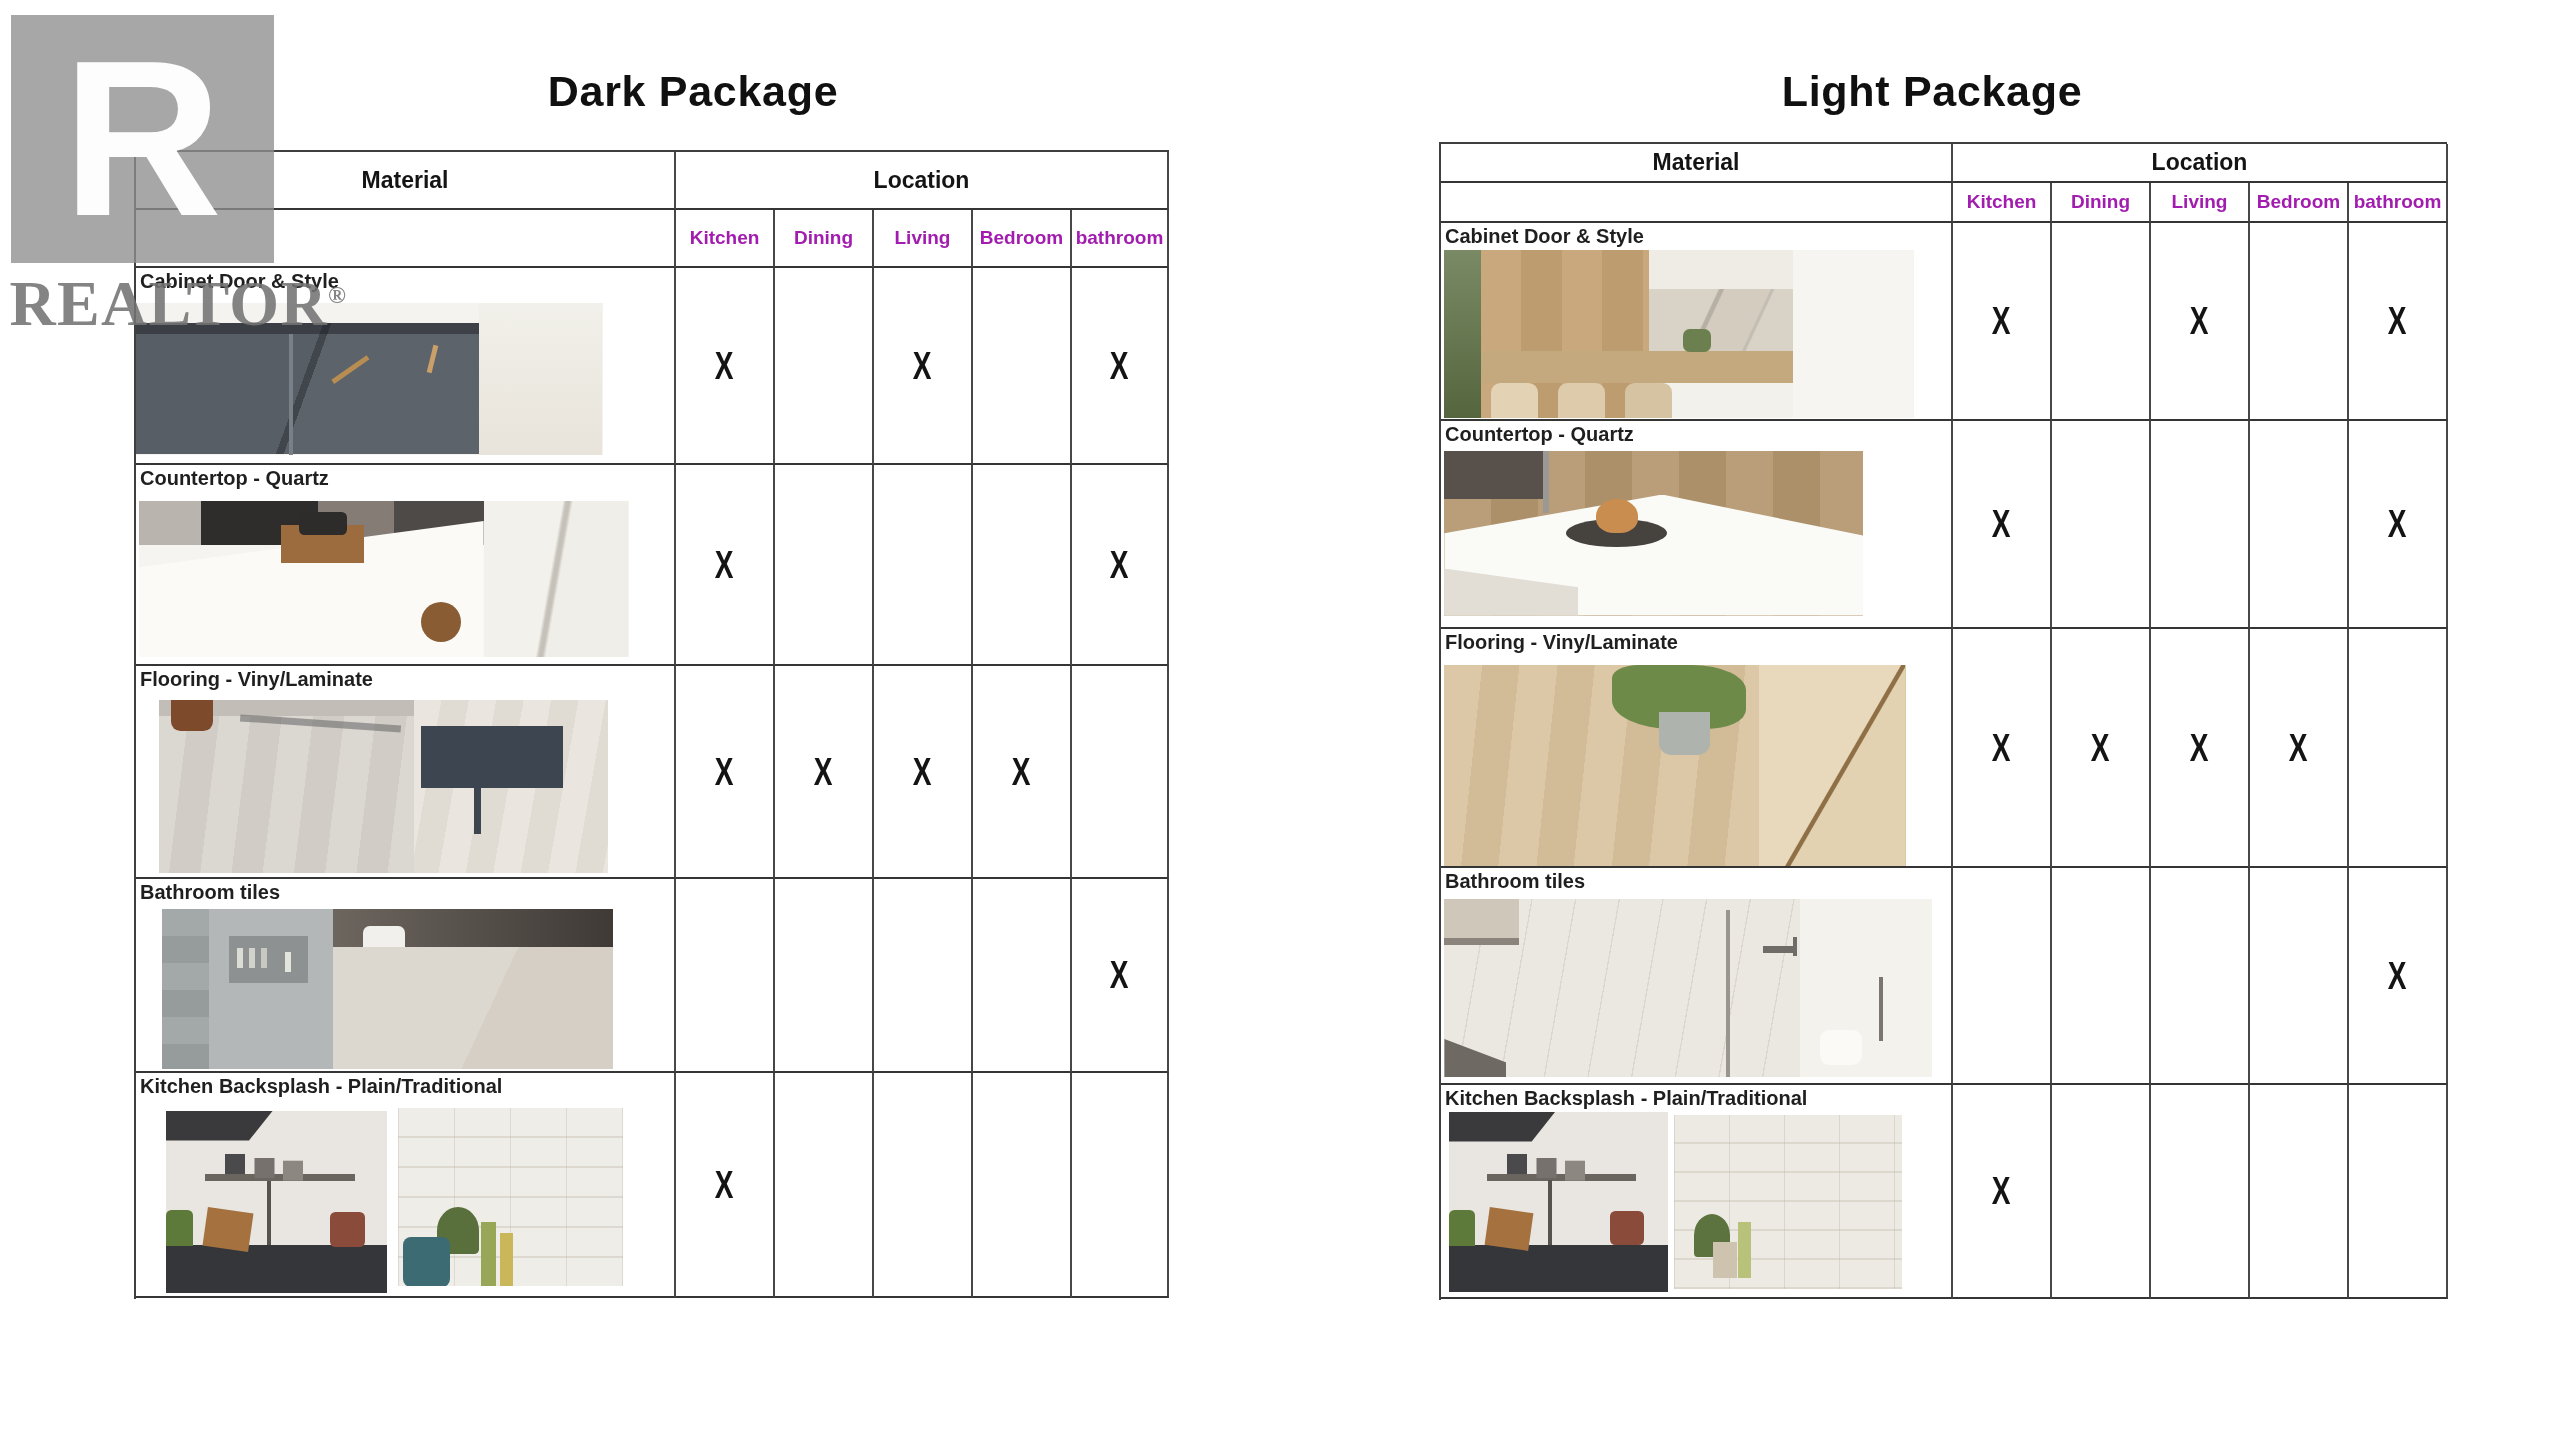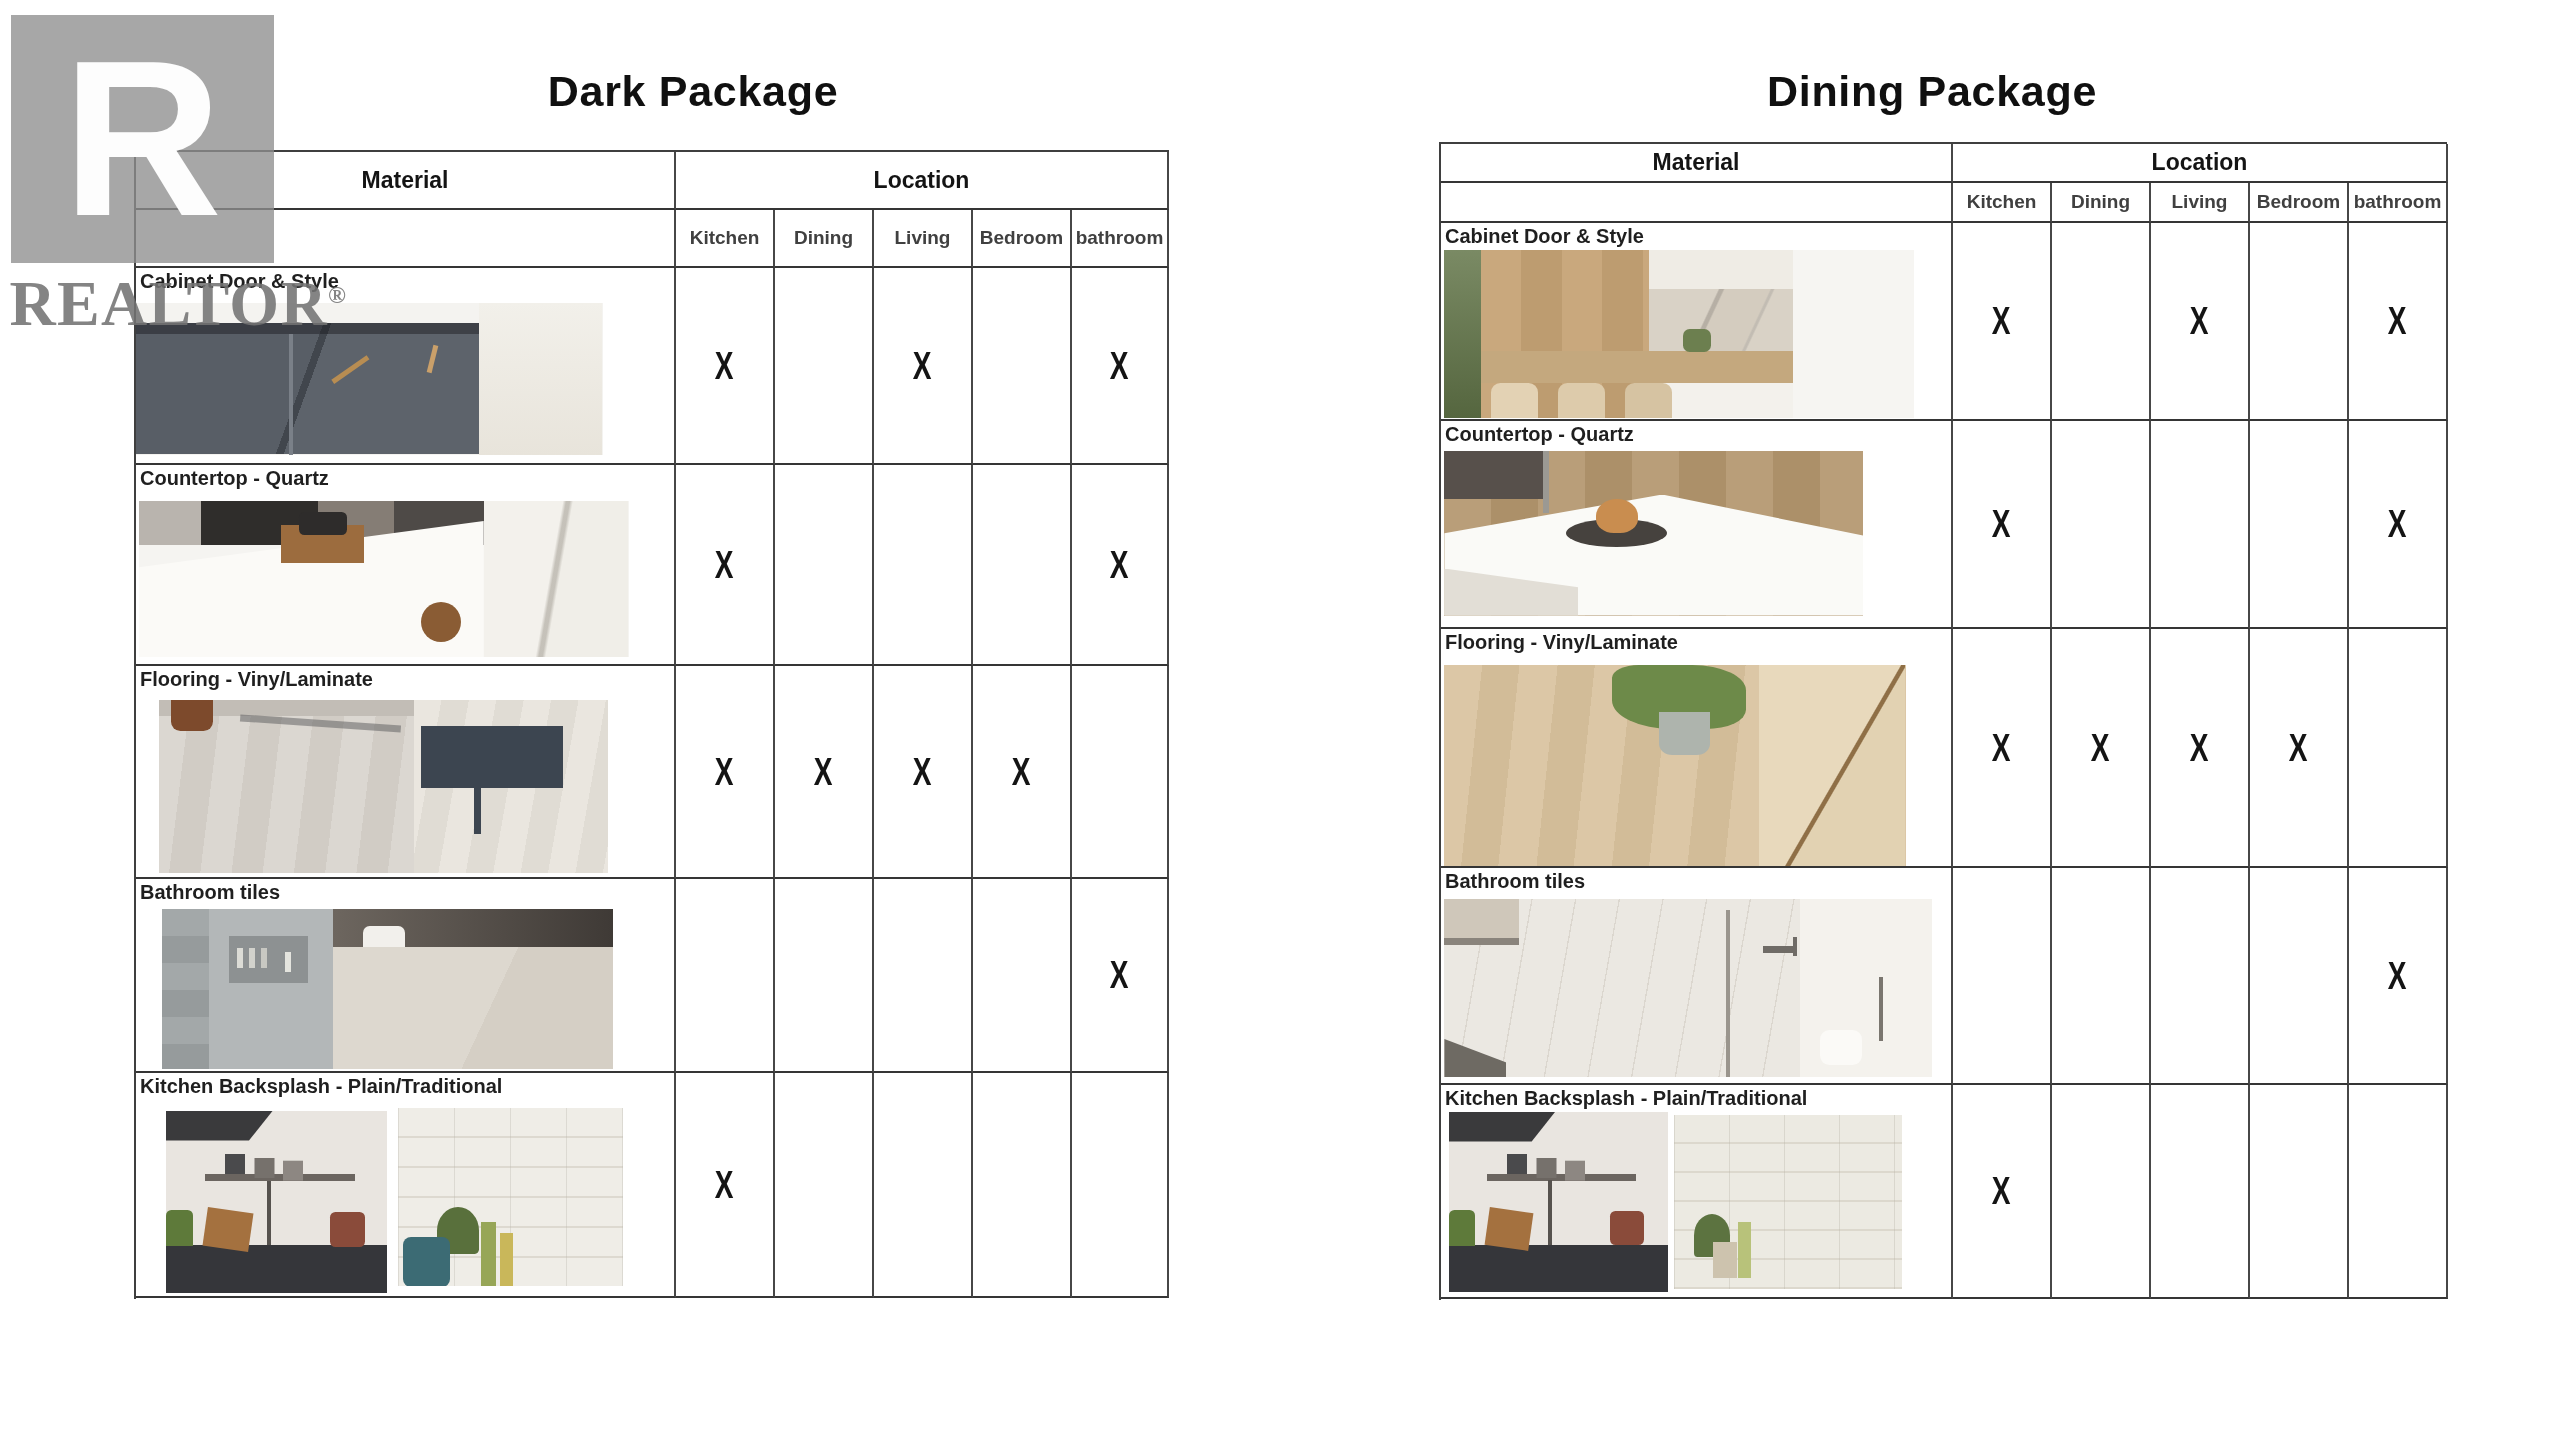--- a/index.html
+++ b/index.html
@@ -17,21 +17,21 @@
            grid-template-rows:58px 58px 197px 201px 213px 194px 225px;}
   #lightTbl{left:1439px;top:142px;width:1006px;height:1156px;
            grid-template-columns:512px 99px 99px 99px 99px 99px;
            grid-template-rows:39px 40px 198px 208px 239px 217px 214px;}
   .c{position:relative;border-right:2px solid #474747;border-bottom:2px solid #474747;
      box-sizing:border-box;overflow:hidden;background:transparent;}
   .hsep{border-bottom-width:2.7px;border-bottom-color:#353535;}
   .loc-span{grid-column:2 / span 5;}
   .hc{display:flex;align-items:center;justify-content:center;font-weight:700;}
   .h1{font-size:23px;color:#141414;}
-  .h2{font-size:19px;color:#404040;}
+  .h2{font-size:19px;color:#a21caf;}
   .xcell{display:flex;align-items:center;justify-content:center;}
   .xg{display:inline-block;font-size:39px;font-weight:700;color:#141414;transform:scaleX(.72);}
   .lab{position:absolute;left:4px;top:2px;font-size:20px;font-weight:700;color:#1f1f1f;
        white-space:nowrap;z-index:3;}
 
   
   .ph{position:absolute;overflow:hidden;z-index:1;}
   .s{position:absolute;display:block;}
 
   
@@ -44,21 +44,21 @@
            font-weight:700;font-size:64px;letter-spacing:1.3px;color:rgba(115,115,115,.88);
            white-space:nowrap;}
   .wm-reg{font-size:24px;vertical-align:super;}
 </style>
 </head>
 <body>
 
 <div class="page">
 
   <div class="pkg-title" style="left:693px;">Dark Package</div>
-  <div class="pkg-title" style="left:1932px;">Dining Package</div>
+  <div class="pkg-title" style="left:1932px;">Light Package</div>
 
   <div class="tbl" id="darkTbl">
 
     <div class="c hc h1 hsep">Material</div>
     <div class="c hc h1 hsep loc-span">Location</div>
 
     <div class="c hsep"></div>
     <div class="c hc h2 hsep">Kitchen</div>
     <div class="c hc h2 hsep">Dining</div>
     <div class="c hc h2 hsep">Living</div>

